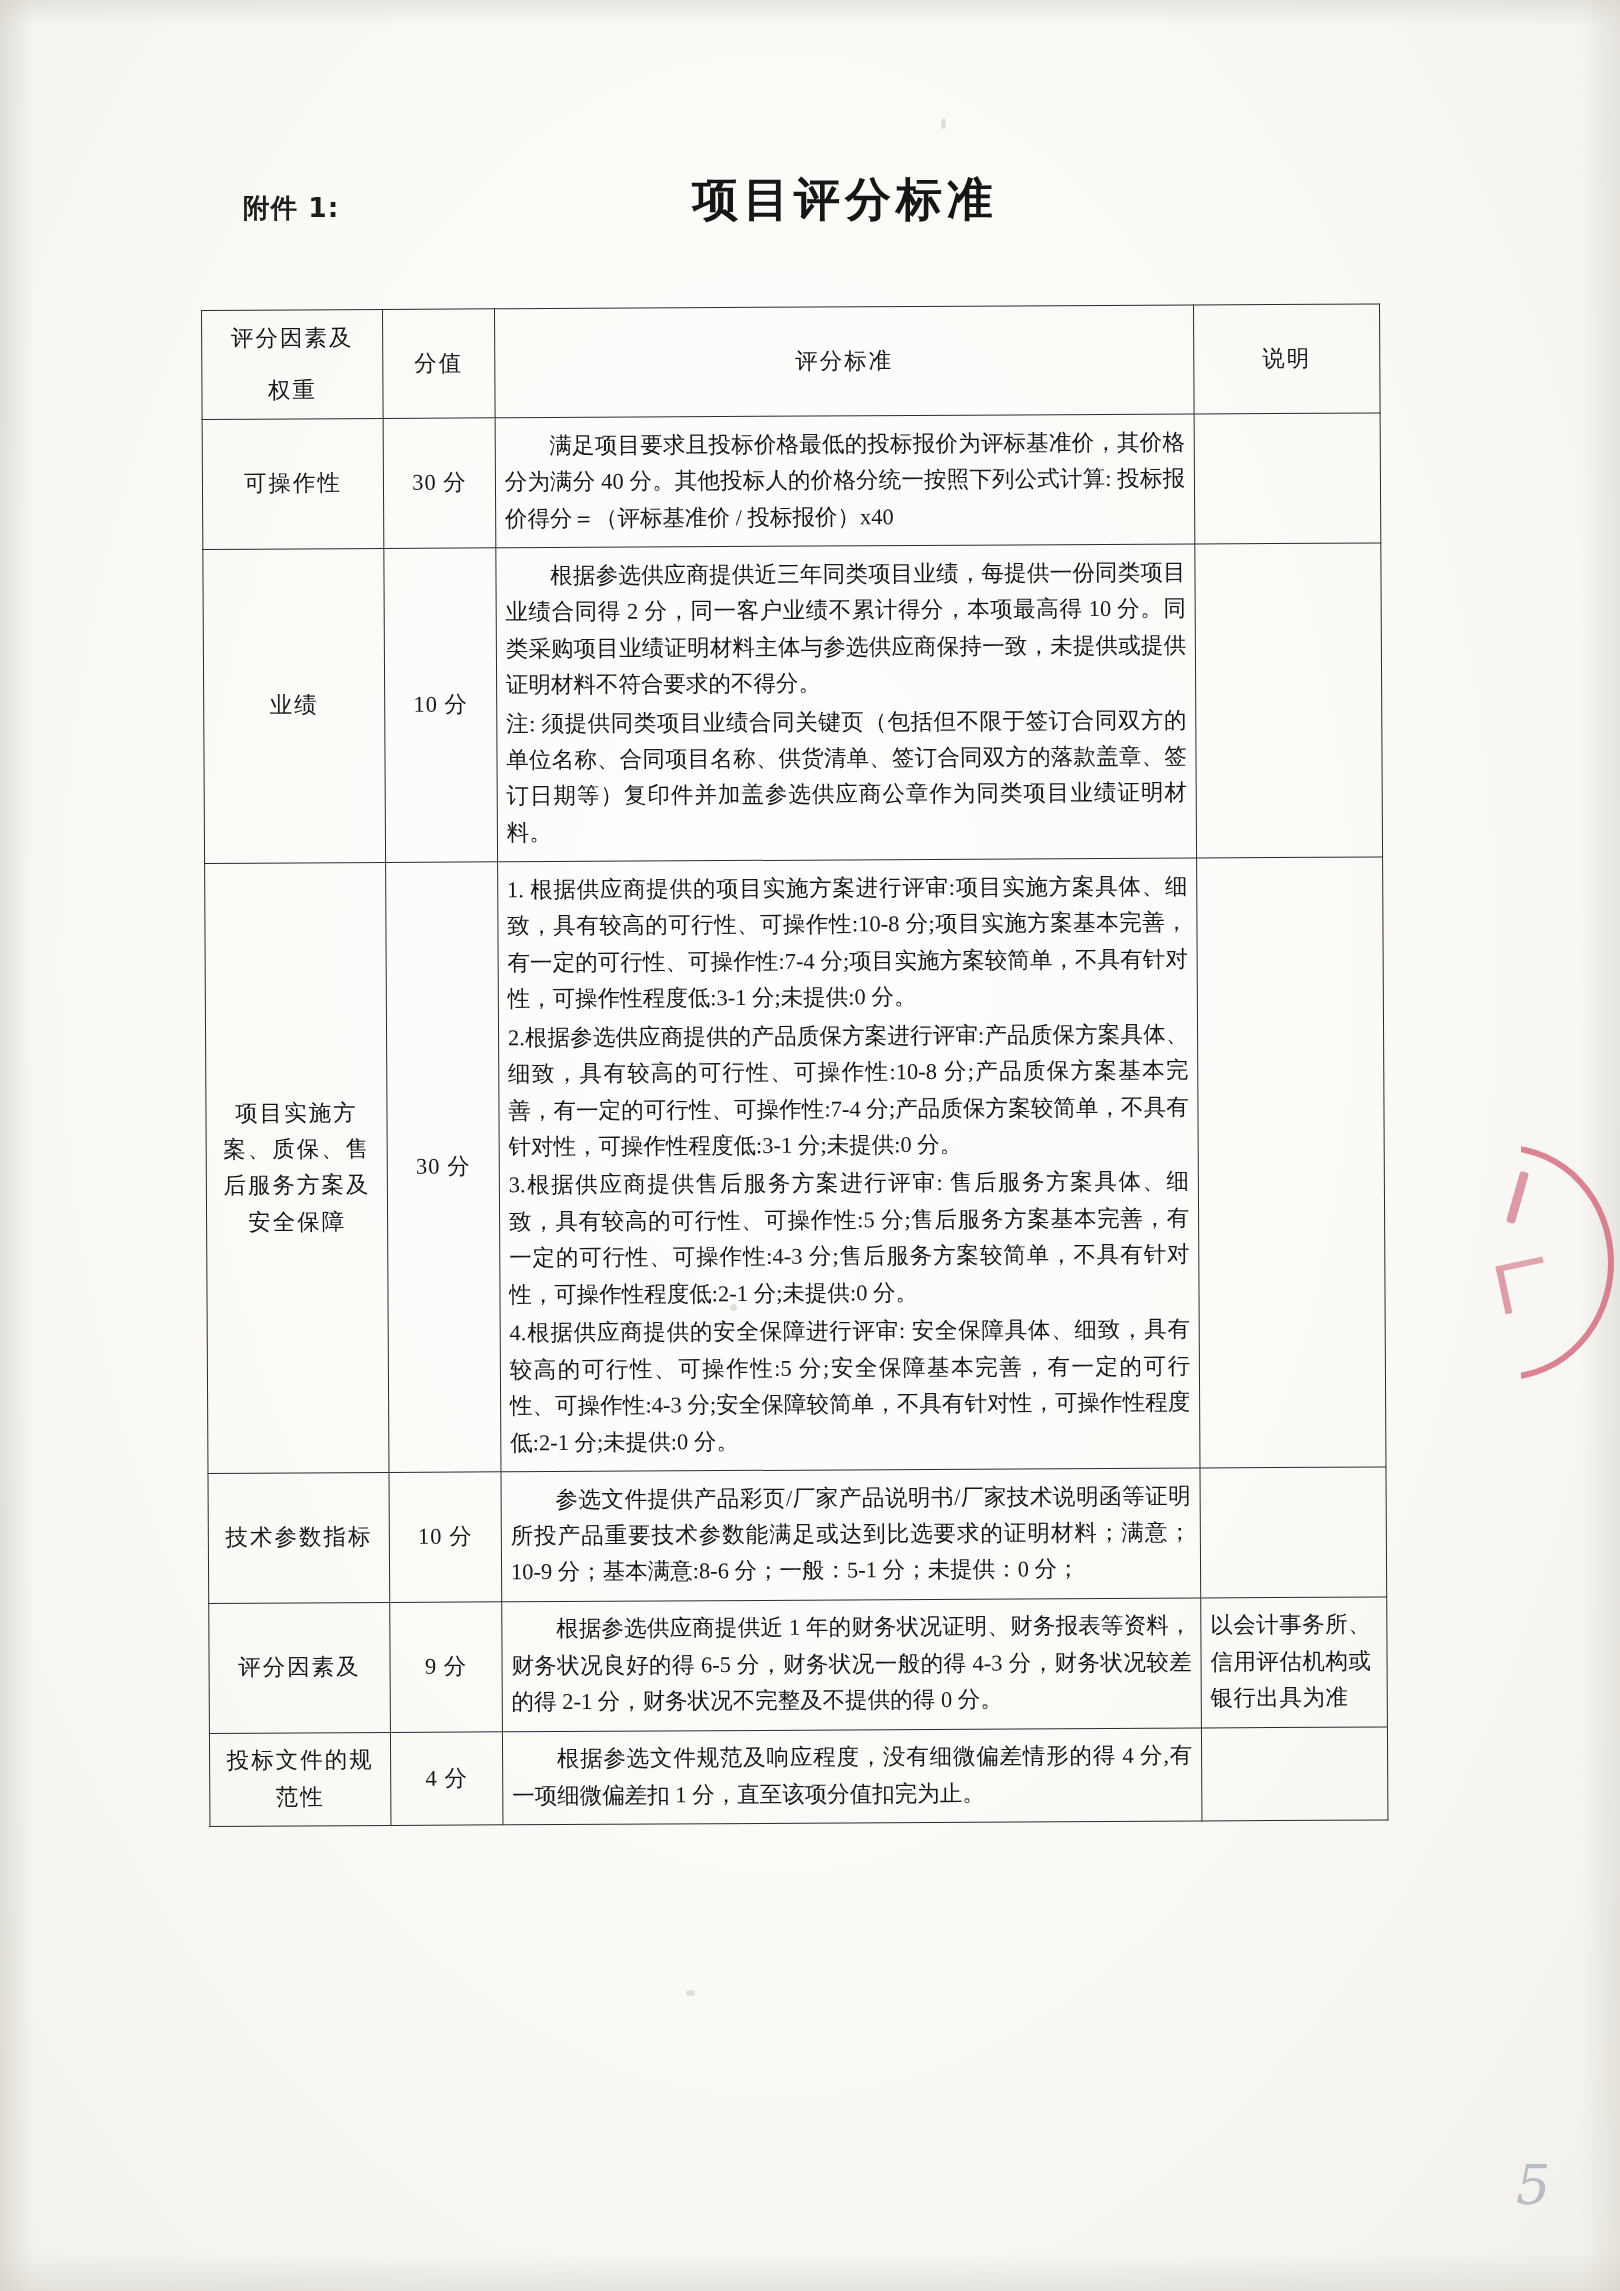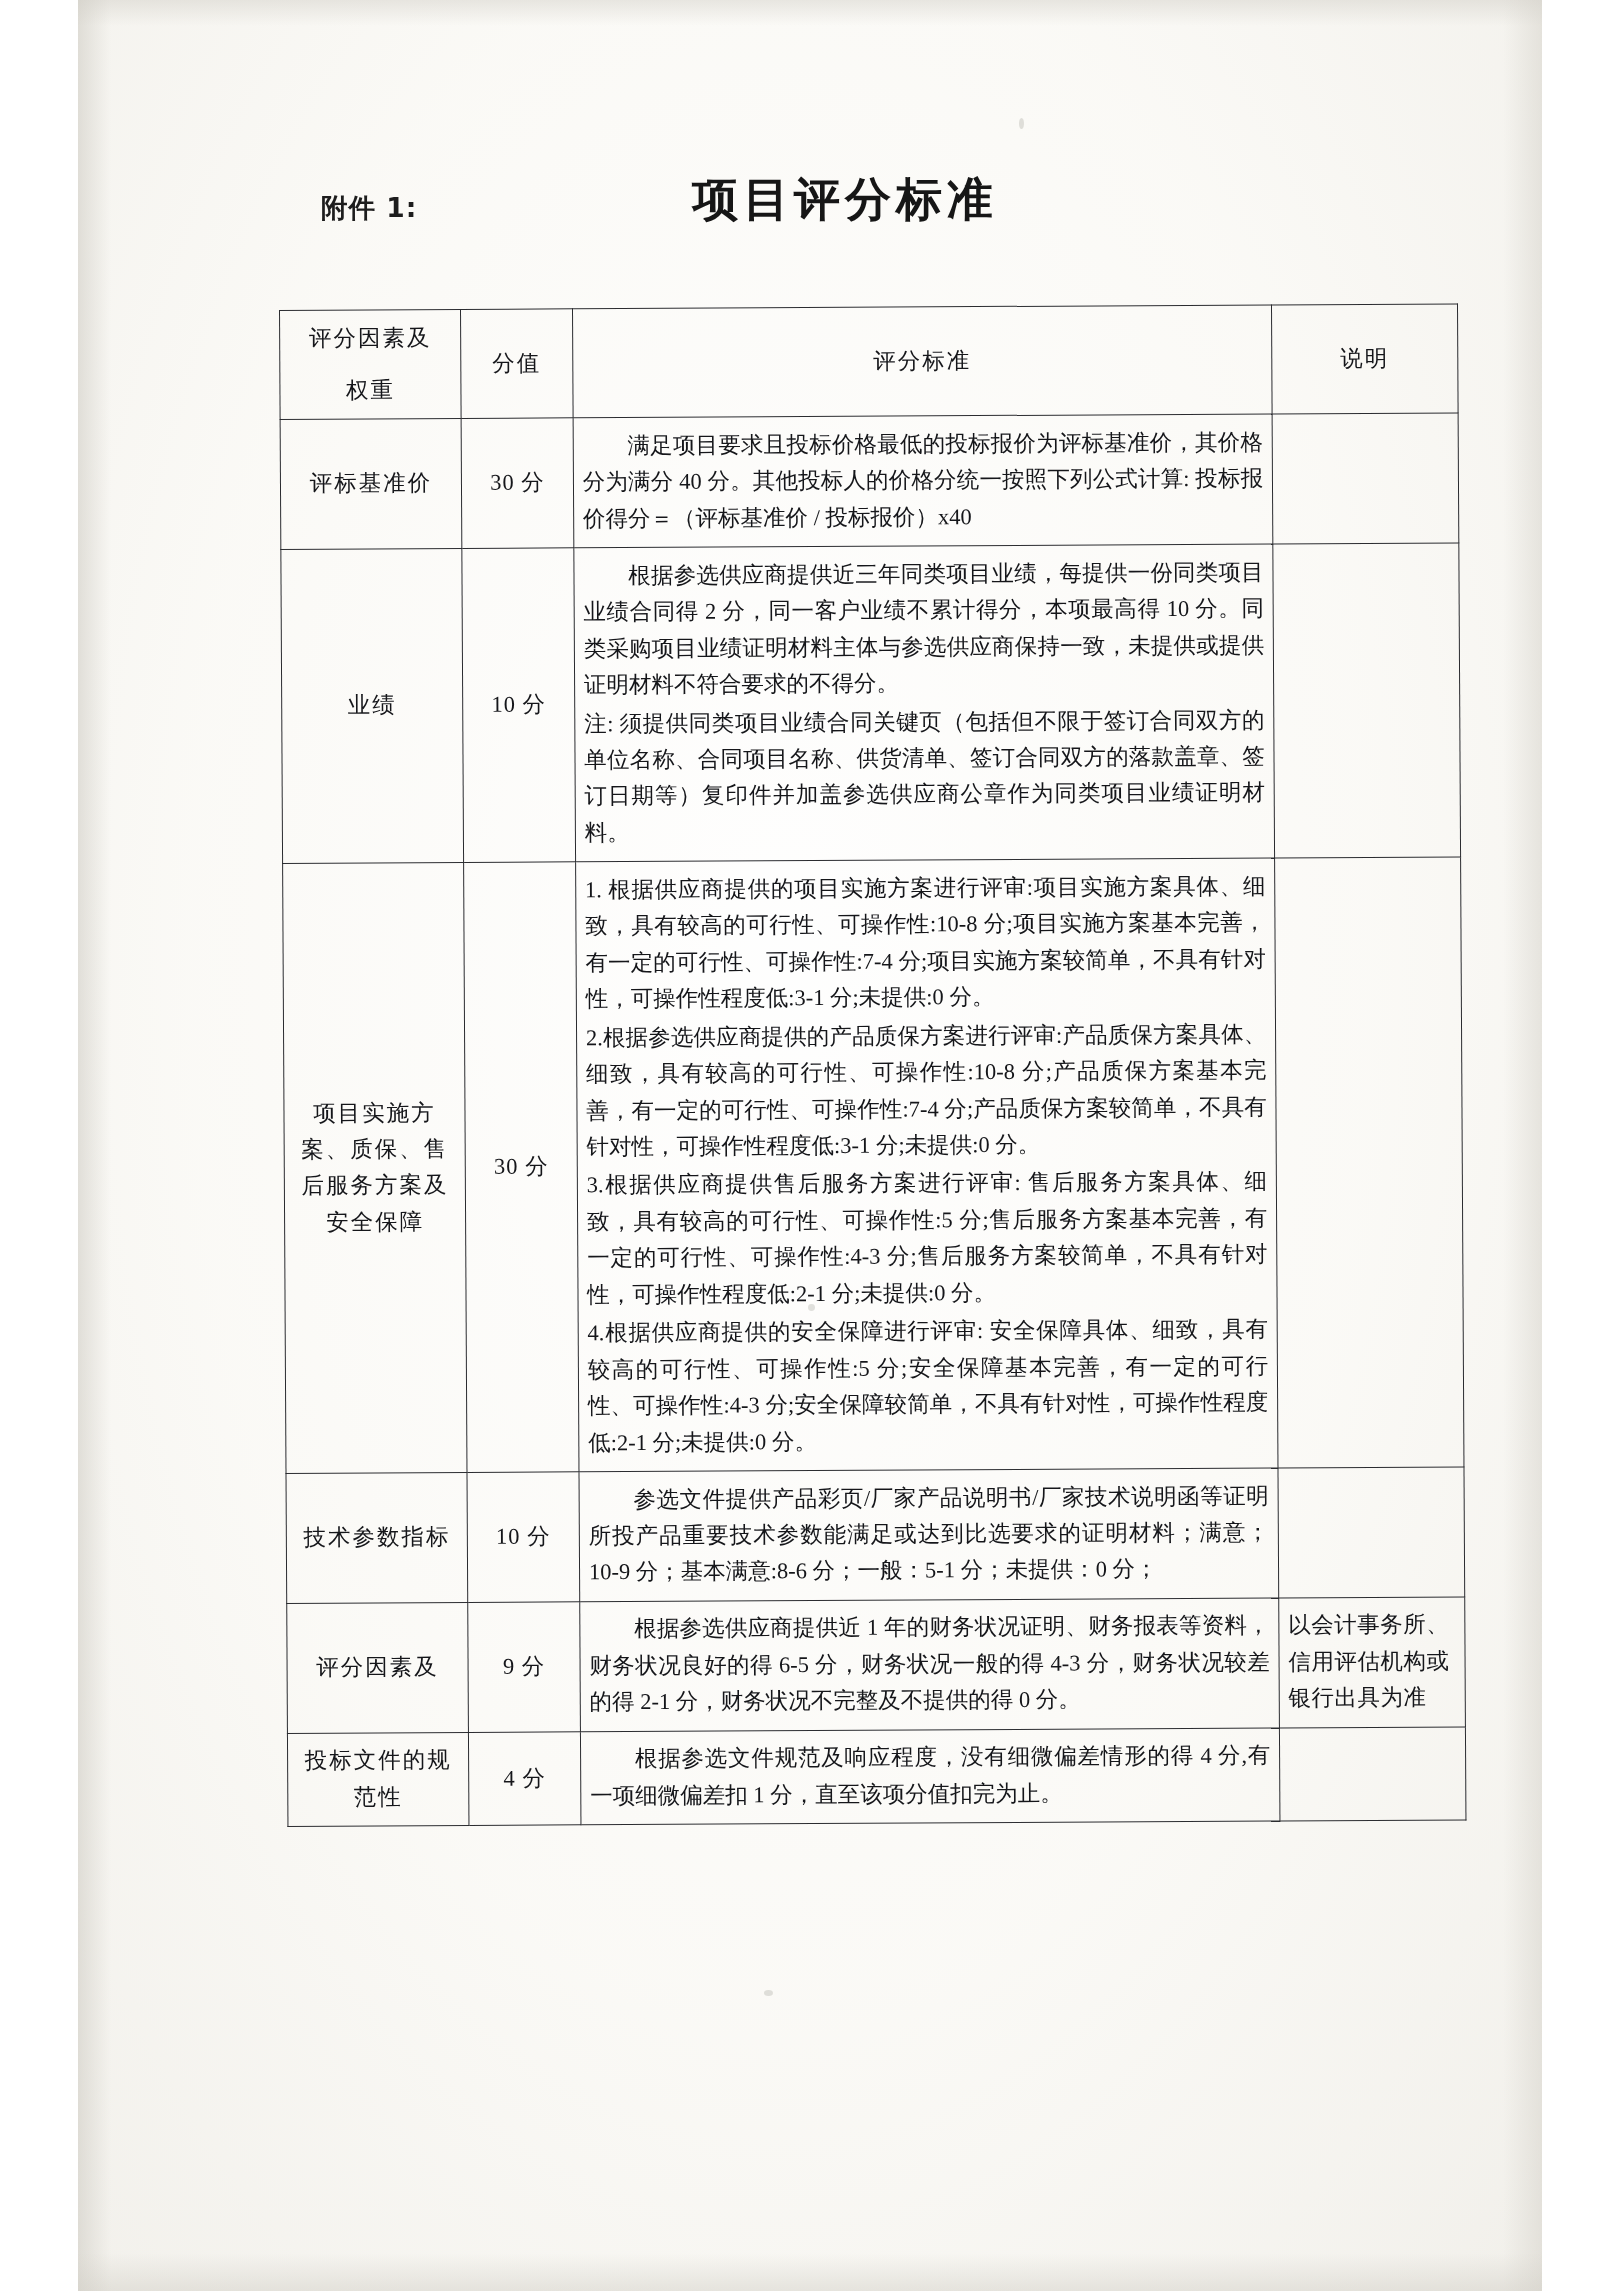--- a/index.html
+++ b/index.html
@@ -6,21 +6,21 @@
   html, body {
     margin: 0;
     padding: 0;
     background: #ffffff;
   }
   body {
     font-family: "Liberation Serif", "DejaVu Serif", serif;
   }
   .page {
     position: relative;
-    width: 1464px;
+    width: 1620px;
     height: 2292px;
     margin: 0 auto;
     background: #fbfaf7;
     overflow: hidden;
   }
   
   .paper-tint {
     position: absolute;
     inset: 0;
     background:
@@ -242,21 +242,21 @@
             <span class="l2">权重</span>
           </th>
           <th class="head-cell">分值</th>
           <th class="head-cell">评分标准</th>
           <th class="head-cell">说明</th>
         </tr>
       </thead>
       <tbody>
 
         <tr>
-          <td class="factor-cell">评标基准价</td>
+          <td class="factor-cell">可操作性</td>
           <td class="score-cell">30 分</td>
           <td class="criteria-cell">
             <p class="para indent">满足项目要求且投标价格最低的投标报价为评标基准价，其价格分为满分 40 分。其他投标人的价格分统一按照下列公式计算: 投标报价得分＝（评标基准价 / 投标报价）x40</p>
           </td>
           <td class="note-cell"></td>
         </tr>
 
         <tr>
           <td class="factor-cell">业绩</td>
           <td class="score-cell">10 分</td>

